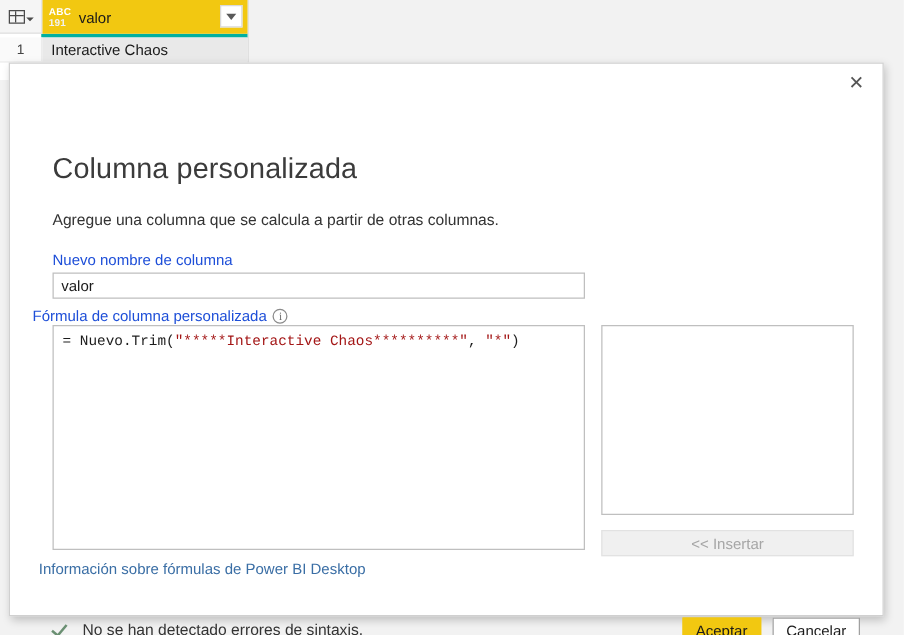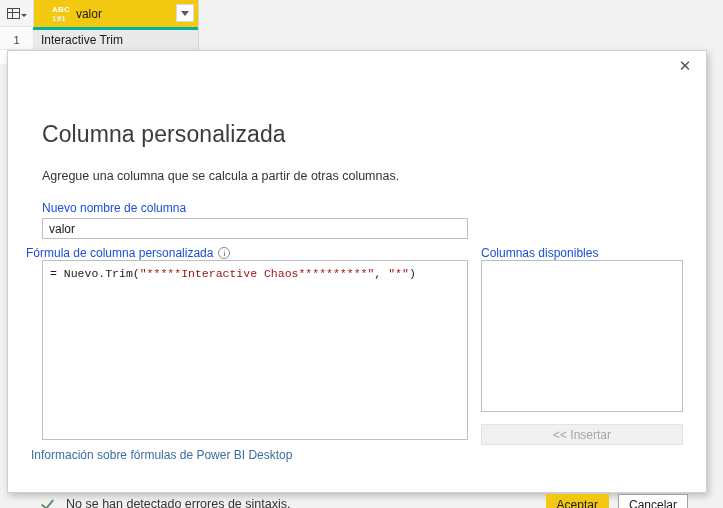--- a/index.html
+++ b/index.html
@@ -69,21 +69,21 @@
     border-left: 3px solid transparent;
     border-right: 3px solid transparent;
     border-top: 3px solid #4a4a4a;
     margin-top: 4px;
   }
   #grid-column-header {
     flex: 1;
     background: #f2c811;
     display: flex;
     align-items: center;
-    padding-left: 18px;
+    padding-left: 5px;
     position: relative;
     box-sizing: border-box;
   }
   #type-icon-abc123 {
     font-size: 8px;
     line-height: 9px;
     color: #ffffff;
     font-family: "Liberation Sans", sans-serif;
     letter-spacing: 0.2px;
     text-align: left;
@@ -374,21 +374,21 @@
         <span id="grid-header-dropdown">
           <span class="dd-caret"></span>
         </span>
       </div>
     </div>
 
     <div id="grid-selection-bar"></div>
 
     <div id="grid-data-row">
       <div id="grid-row-number">1</div>
-      <div id="grid-row-value">Interactive Trim</div>
+      <div id="grid-row-value">Interactive Chaos</div>
     </div>
     <div id="grid-body-filler"></div>
   </div>
 </div>
 
 <div id="custom-column-dialog">
 
   <div id="dialog-close-button">✕</div>
 
   <div id="dialog-subtitle">Agregue una columna que se calcula a partir de otras columnas.</div>
@@ -401,21 +401,20 @@
     <span class="field-label">Fórmula de columna personalizada</span>
     <span id="formula-info-icon">i</span>
   </div>
 
   <div id="formula-editor">
     <div id="formula-text"><span>= Nuevo.Trim(</span><span class="str">"*****Interactive Chaos**********"</span><span>, </span><span class="str">"*"</span><span>)</span></div>
   </div>
 
   <a id="formula-help-link">Información sobre fórmulas de Power BI Desktop</a>
 
-  <div id="available-columns-label" class="field-label">Columnas disponibles</div>
   <div id="available-columns-list"></div>
   <button id="insert-button" class="dialog-button">&lt;&lt; Insertar</button>
 
   <div id="syntax-status">
     <span id="syntax-status-icon"></span>
     <span id="syntax-status-text">No se han detectado errores de sintaxis.</span>
   </div>
 
   <div id="dialog-actions">
     <button id="accept-button" class="dialog-button">Aceptar</button>

